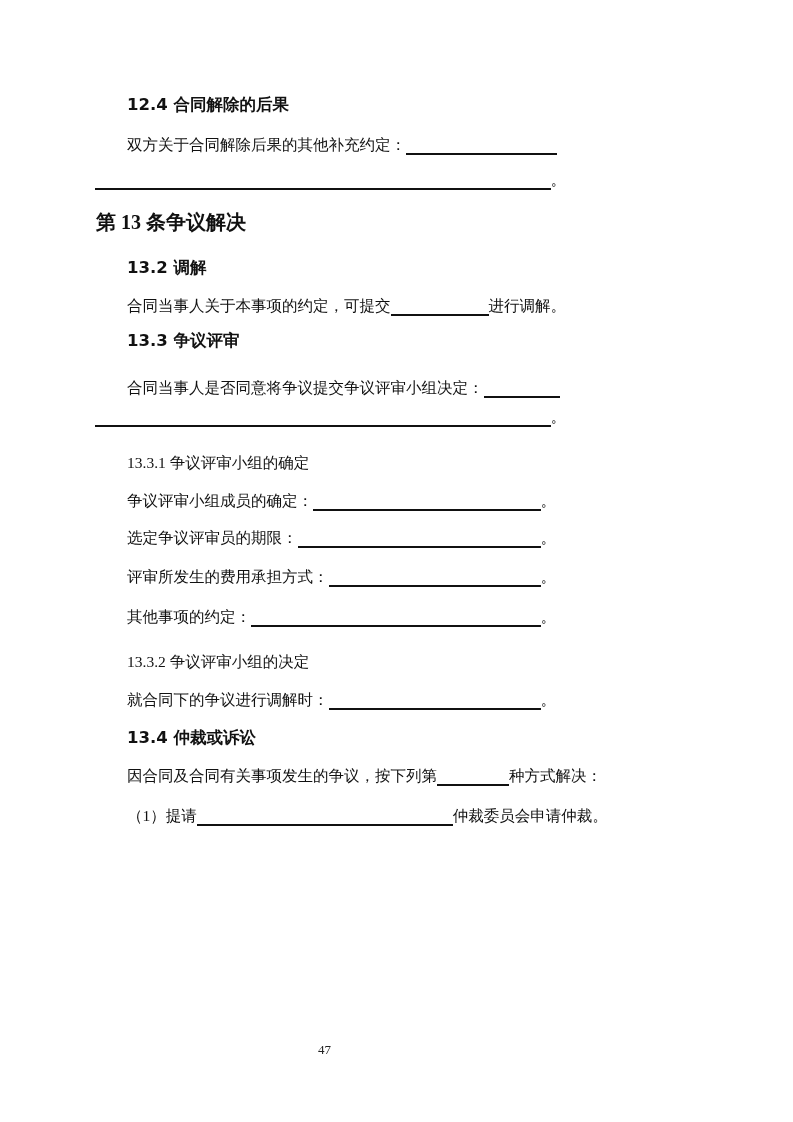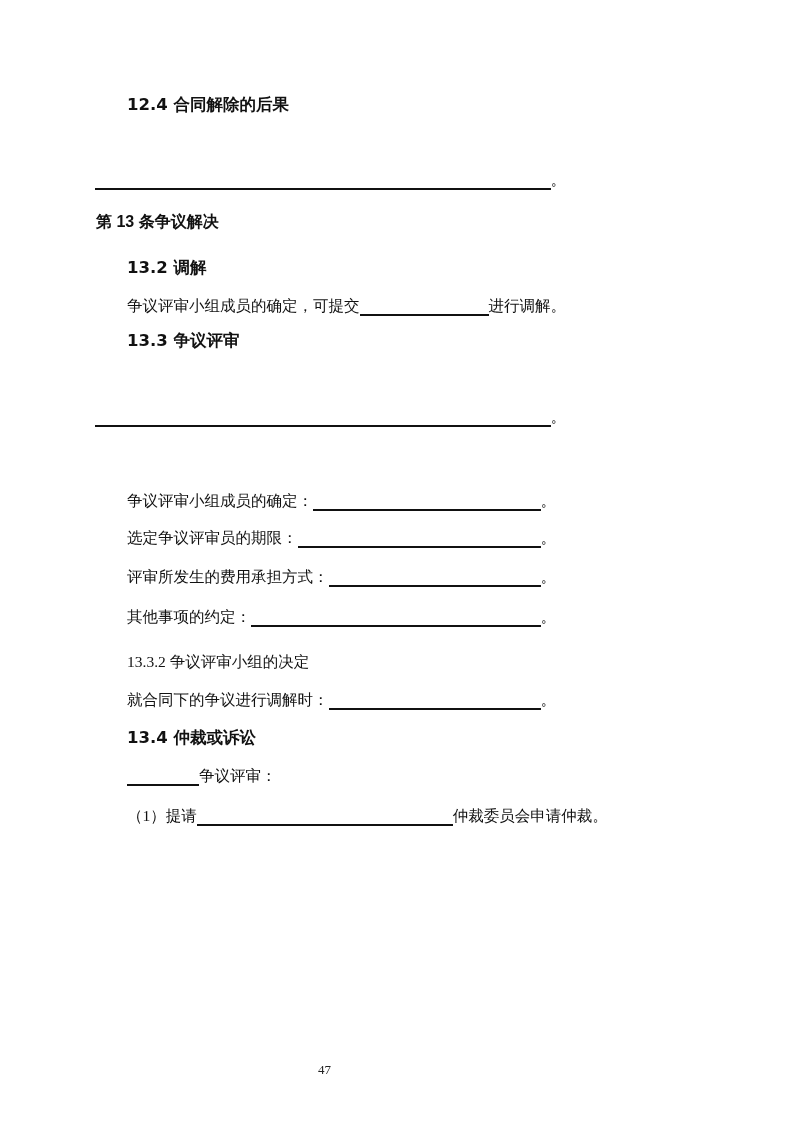--- a/index.html
+++ b/index.html
@@ -25,76 +25,84 @@
   .blank{
     flex:1 1 auto;
     min-width:40px;
     height:17px;
     border-bottom:2px solid #111111;
   }
   .blank.w72{flex:0 0 72px;min-width:72px;}
   .blank.w256{flex:0 0 256px;min-width:256px;}
   .blank.w297{flex:0 0 297px;min-width:297px;}
   .h1{
-    font-family:Liberation Sans, sans-serif;
+    font-family:Liberation Serif, serif;
     font-weight:bold;
-    font-size:16px;
+    font-size:20px;
     line-height:24px;
   }
   .h2{
     font-family:"DejaVu Sans","Liberation Sans",sans-serif;
     font-weight:bold;
     font-size:16.5px;
     line-height:20px;
   }
   .sub{
     font-size:15.5px;
     line-height:20px;
   }
   .pagenum{
     position:absolute;
     top:1042px;left:0;right:0;
     text-align:center;
     font-size:13px;
     color:#222222;
     font-family:"Liberation Serif","DejaVu Serif",serif;
-    margin-top:20px;
   }
 </style>
 </head>
 <body>
 
 <div class="page">
 
   <div class="row h2" style="top:95px">12.4 合同解除的后果</div>
 
+  <div class="row" style="top:135px; right:92px">
+    <span class="lbl">双方关于合同解除后果的其他补充约定：</span>
+    <span class="blank"></span>
+  </div>
 
   <div class="row" style="top:170px; left:95px; right:83px">
     <span class="blank"></span>
     <span class="lbl">。</span>
   </div>
 
   <div class="row h1" style="top:210px; left:96px">第 13 条争议解决</div>
 
   <div class="row h2" style="top:258px">13.2 调解</div>
 
   <div class="row" style="top:296px; right:83px">
-    <span class="lbl">争议评审小组成员的确定，可提交</span>
+    <span class="lbl">合同当事人关于本事项的约定，可提交</span>
     <span class="blank"></span>
     <span class="lbl">进行调解。</span>
   </div>
 
   <div class="row h2" style="top:331px">13.3 争议评审</div>
 
+  <div class="row" style="top:378px; right:89px">
+    <span class="lbl">合同当事人是否同意将争议提交争议评审小组决定：</span>
+    <span class="blank"></span>
+  </div>
 
   <div class="row" style="top:407px; left:95px; right:83px">
     <span class="blank"></span>
     <span class="lbl">。</span>
   </div>
 
+  <div class="row sub" style="top:453px">13.3.1 争议评审小组的确定</div>
 
   <div class="row" style="top:491px; right:93px">
     <span class="lbl">争议评审小组成员的确定：</span>
     <span class="blank"></span>
     <span class="lbl">。</span>
   </div>
 
   <div class="row" style="top:528px; right:93px">
     <span class="lbl">选定争议评审员的期限：</span>
     <span class="blank"></span>
@@ -117,22 +125,23 @@
 
   <div class="row" style="top:690px; right:93px">
     <span class="lbl">就合同下的争议进行调解时：</span>
     <span class="blank"></span>
     <span class="lbl">。</span>
   </div>
 
   <div class="row h2" style="top:728px">13.4 仲裁或诉讼</div>
 
   <div class="row" style="top:766px">
+    <span class="lbl">因合同及合同有关事项发生的争议，按下列第</span>
     <span class="blank w72"></span>
-    <span class="lbl">争议评审：</span>
+    <span class="lbl">种方式解决：</span>
   </div>
 
   <div class="row" style="top:806px">
     <span class="lbl">（1）提请</span>
     <span class="blank w256"></span>
     <span class="lbl">仲裁委员会申请仲裁。</span>
   </div>
 
 
   <div class="pagenum">47</div>

